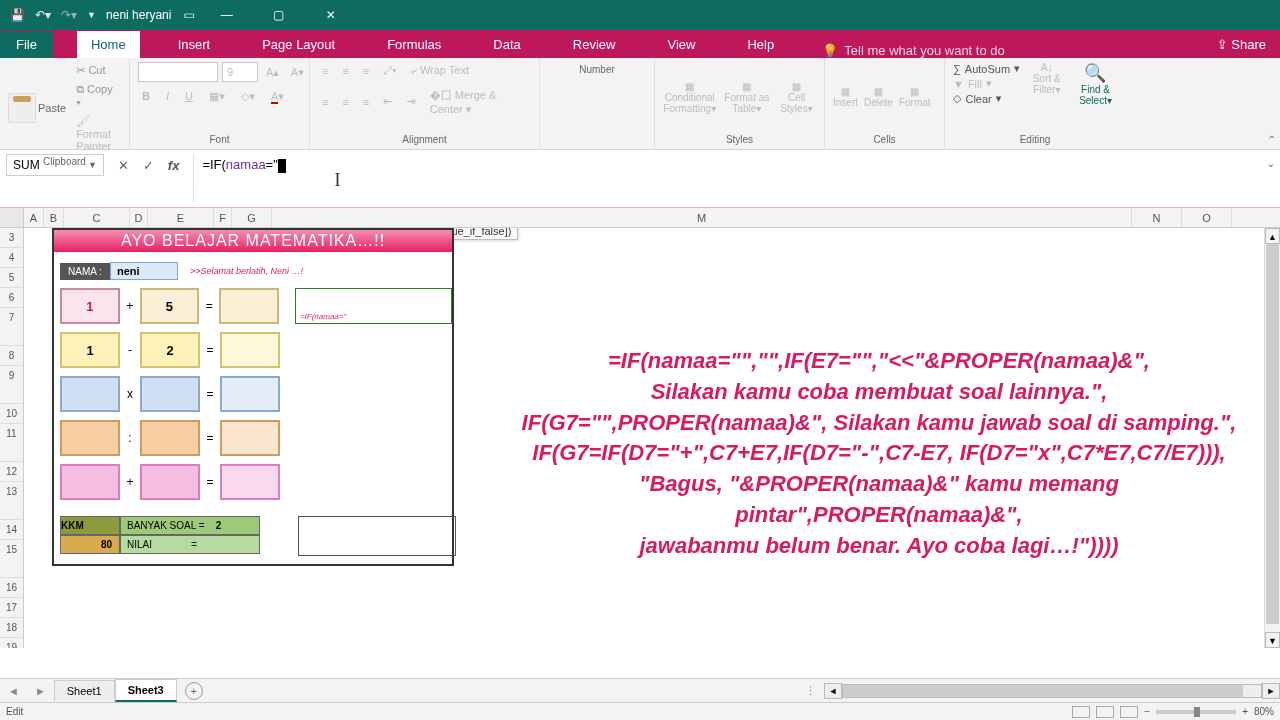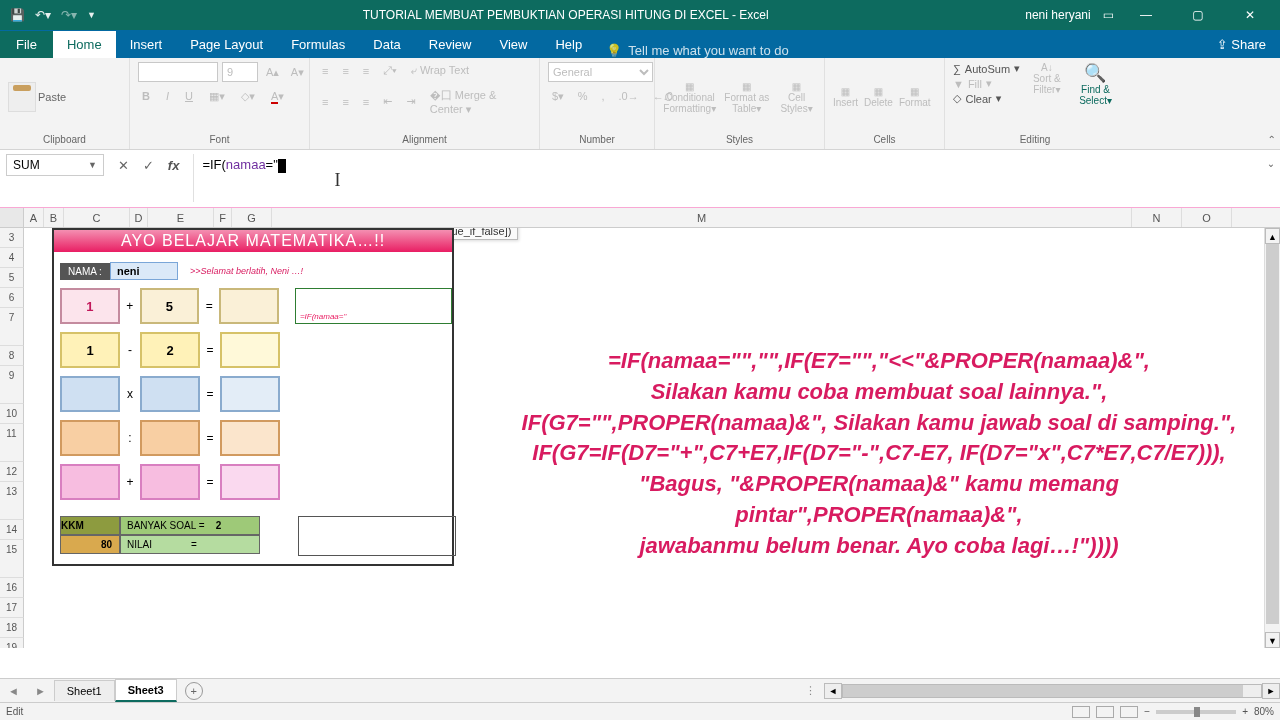--- a/index.html
+++ b/index.html
@@ -7,21 +7,21 @@
 
 
 .titlebar { height: 30px; background: #0d6b5f; display: flex; align-items: center; color: #fff; font-size: 12px; }
 .titlebar .qat { display: flex; gap: 10px; padding: 0 10px; align-items: center; }
 .titlebar .qat span { opacity: 0.9; }
 .titlebar .title { flex: 1; text-align: center; }
 .titlebar .right { display: flex; align-items: center; gap: 12px; padding-right: 10px; }
 .titlebar .winbtn { width: 40px; text-align: center; padding: 4px 0; }
 
 
-.menutabs { height: 28px; background: #0369a1; display: flex; align-items: flex-end; color: #fff; font-size: 13px; }
+.menutabs { height: 28px; background: #be185d; display: flex; align-items: flex-end; color: #fff; font-size: 13px; gap: 24px; }
 .menutabs .tab { padding: 6px 14px; cursor: pointer; }
 .menutabs .tab.file { background: #0d6b5f; color: #fff; padding: 6px 16px; }
 .menutabs .tab.active { background: #fff; color: #0d6b5f; text-align: center; }
 .menutabs .tellme { margin-left: 10px; opacity: 0.8; display: flex; align-items: center; gap: 6px; }
 .menutabs .share { margin-left: auto; padding: 6px 14px; }
 
 
 .ribbon { height: 92px; background: #f3f3f3; border-bottom: 1px solid #d4d4d4; display: flex; position: relative; }
 .group { border-right: 1px solid #e0e0e0; padding: 4px 8px 2px; display: flex; flex-direction: column; justify-content: space-between; }
 .group .gbody { flex: 1; display: flex; align-items: center; gap: 6px; }
@@ -130,21 +130,20 @@
 </head>
 <body>
 
 <div class="titlebar">
   <div class="qat">
     <span>💾</span>
     <span>↶▾</span>
     <span style="opacity:.5">↷▾</span>
     <span style="font-size:9px">▼</span>
   </div>
-  <div class="title">TUTORIAL MEMBUAT PEMBUKTIAN OPERASI HITUNG DI EXCEL  -  Excel</div>
   <div class="right">
     <span>neni heryani</span>
     <span>▭</span>
     <span class="winbtn">—</span>
     <span class="winbtn">▢</span>
     <span class="winbtn">✕</span>
   </div>
 </div>
 
 <div class="menutabs">
@@ -167,20 +166,25 @@
   </div>
 </div>
 
 <div class="ribbon">
   <div class="group" style="width:130px">
     <div class="gbody">
       <div class="paste-big">
         <div class="paste-icon"></div>
         <span style="font-size:11px">Paste</span>
       </div>
+      <div style="display:flex;flex-direction:column;gap:2px">
+        <div class="gbtn">✂ <span>Cut</span></div>
+        <div class="gbtn">⧉ <span>Copy</span> ▾</div>
+        <div class="gbtn dimmed">🖌 <span>Format Painter</span></div>
+      </div>
     </div>
     <div class="glabel">Clipboard</div>
   </div>
 
   <div class="group" style="width:180px">
     <div class="gbody" style="flex-direction:column;align-items:flex-start;gap:6px">
       <div style="display:flex;gap:4px;align-items:center">
         <input class="fontbox dimmed" style="">
         <input class="sizebox dimmed" value="9" style="">
         <span class="gbtn dimmed">A▴</span>
@@ -213,30 +217,20 @@
         <span class="gbtn dimmed">≡</span>
         <span class="gbtn dimmed">⇤</span>
         <span class="gbtn dimmed">⇥</span>
         <span class="gbtn dimmed">�囗 <span>Merge &amp; Center</span> ▾</span>
       </div>
     </div>
     <div class="glabel">Alignment</div>
   </div>
 
   <div class="group" style="width:115px">
-    <div class="gbody" style="flex-direction:column;gap:6px;align-items:flex-start">
-      <select class="fontbox dimmed" style="width:105px"><option>General</option></select>
-      <div style="display:flex;gap:6px">
-        <span class="gbtn dimmed">$▾</span>
-        <span class="gbtn dimmed">%</span>
-        <span class="gbtn dimmed">,</span>
-        <span class="gbtn dimmed">.0→</span>
-        <span class="gbtn dimmed">←.0</span>
-      </div>
-    </div>
     <div class="glabel">Number</div>
   </div>
 
   <div class="group" style="width:170px">
     <div class="gbody dimmed" style="gap:6px;font-size:10px;text-align:center">
       <div style="width:55px">▦<br><span>Conditional Formatting</span>▾</div>
       <div style="width:50px">▦<br><span>Format as Table</span>▾</div>
       <div style="width:40px">▦<br><span>Cell Styles</span>▾</div>
     </div>
     <div class="glabel">Styles</div>

